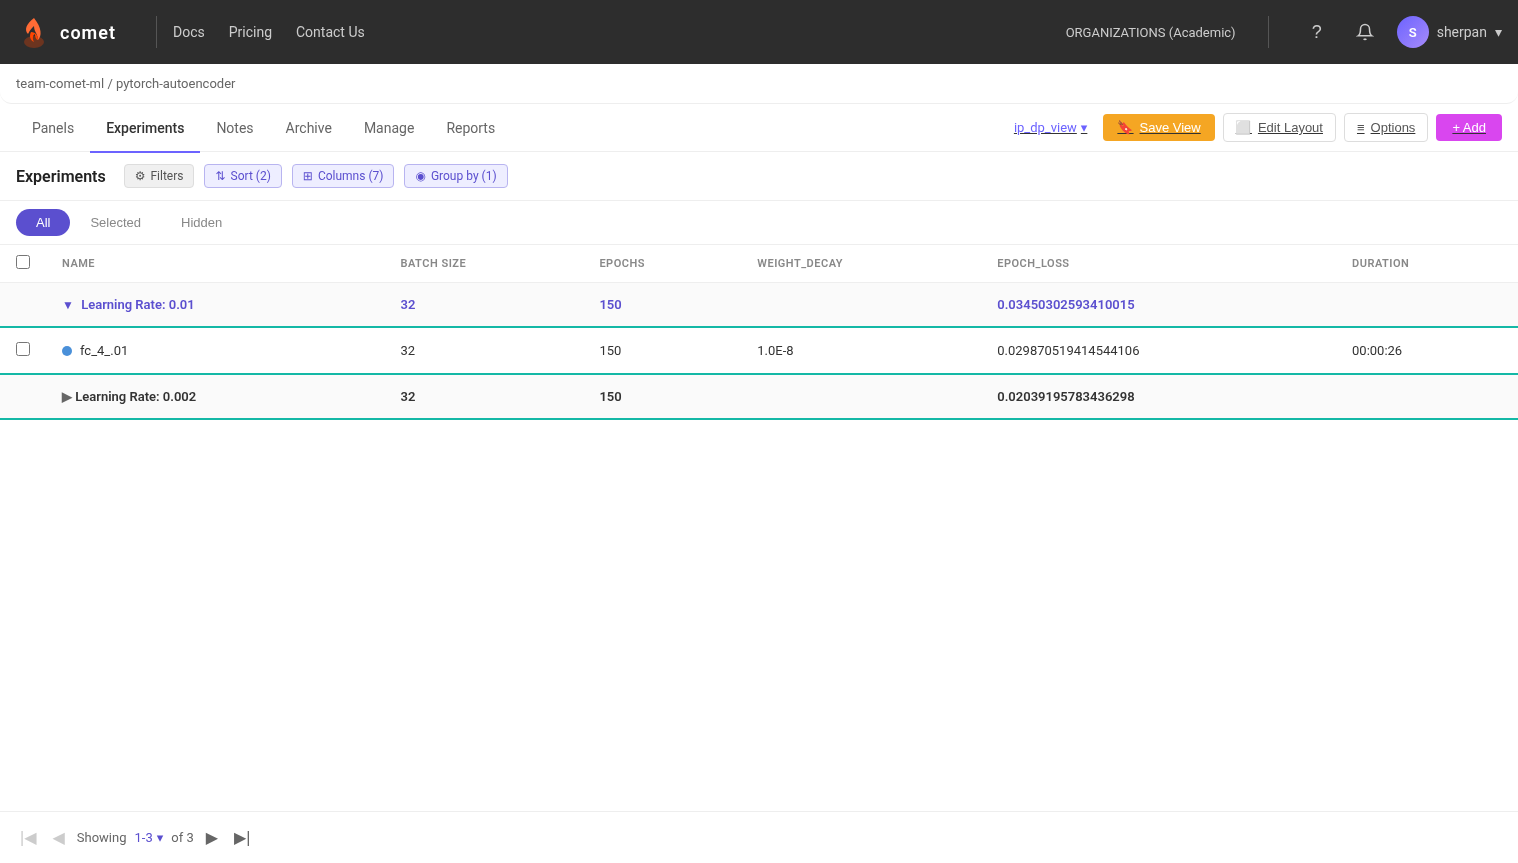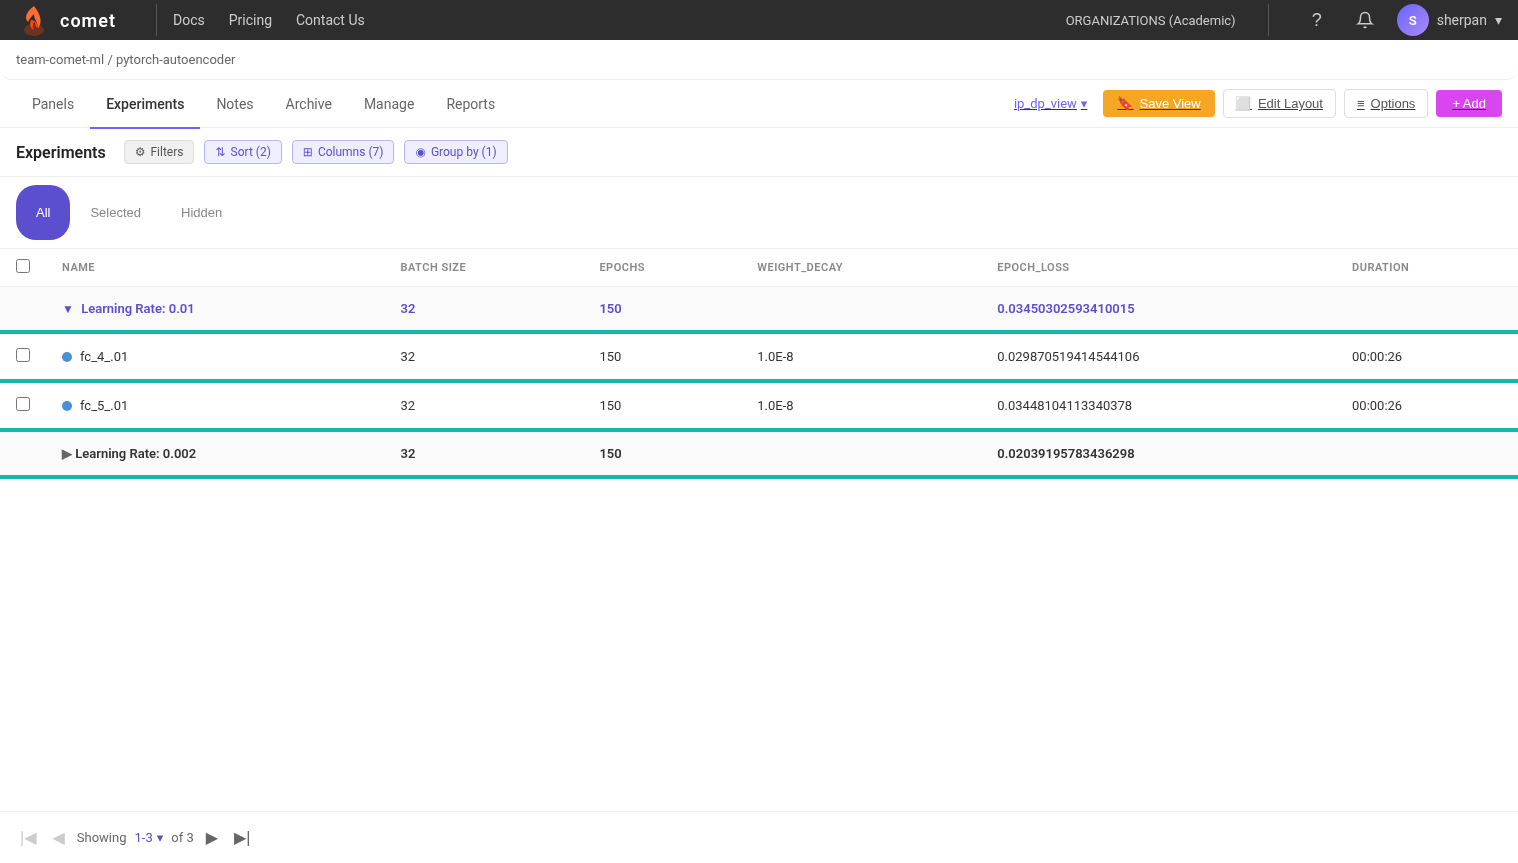--- a/index.html
+++ b/index.html
@@ -3,21 +3,21 @@
   <meta charset="utf-8">
   <style>
     * { box-sizing: border-box; margin: 0; padding: 0; }
     body { font-family: -apple-system, BlinkMacSystemFont, 'Segoe UI', Roboto, sans-serif; background: #fff; color: #333; font-size: 14px; }
 
     
     .top-nav {
       background: #2d2d2d;
       display: flex;
       align-items: center;
-      height: 40px;
+      height: 64px;
       padding: 0 16px;
       color: #fff;
     }
     .logo-area {
       display: flex;
       align-items: center;
       margin-right: 24px;
     }
     .logo-flame {
       width: 36px;
@@ -232,21 +232,21 @@
 
     
     .view-toggle {
       display: flex;
       align-items: center;
       padding: 8px 16px;
       gap: 0;
       border-bottom: 1px solid #eee;
     }
     .toggle-btn {
-      padding: 20px 20px;
+      padding: 6px 20px;
       font-size: 13px;
       cursor: pointer;
       border: none;
       background: none;
       color: #888;
       border-radius: 4px;
     }
     .toggle-btn.active {
       background: #5b4fcf;
       color: #fff;
@@ -273,21 +273,21 @@
       font-size: 11px;
       font-weight: 600;
       letter-spacing: 0.5px;
       text-transform: uppercase;
       white-space: nowrap;
     }
     thead th:first-child {
       width: 30px;
     }
     tbody tr {
-      border-bottom: 4px solid #14b8a6;
+      border-bottom: 2px solid #14b8a6;
     }
     tbody td {
       padding: 14px 16px;
       color: #333;
     }
     tbody td:first-child {
       width: 30px;
     }
 
     
@@ -518,36 +518,20 @@
             <span>fc_4_.01</span>
           </div>
         </td>
         <td>32</td>
         <td>150</td>
         <td>1.0E-8</td>
         <td>0.029870519414544106</td>
         <td>00:00:26</td>
       </tr>
 
-      <tr>
-        <td>
-          <input type="checkbox" style="">
-        </td>
-        <td>
-          <div class="exp-name">
-            <div class="exp-dot" style="background:#4a90d9"></div>
-            <span>fc_5_.01</span>
-          </div>
-        </td>
-        <td>32</td>
-        <td>150</td>
-        <td>1.0E-8</td>
-        <td>0.03448104113340378</td>
-        <td>00:00:26</td>
-      </tr>
 
 
 
       <tr class="group-row-collapsed">
         <td></td>
         <td>
           <span class="chevron-right">▶</span>
           <span>Learning Rate: 0.002</span>
         </td>
         <td>32</td>

